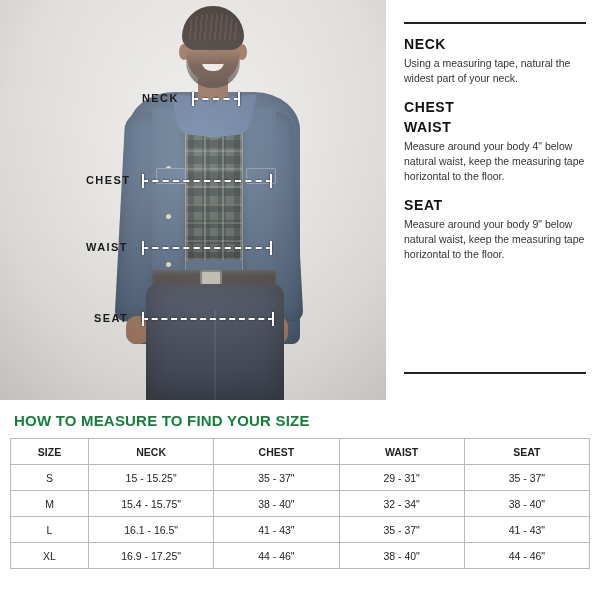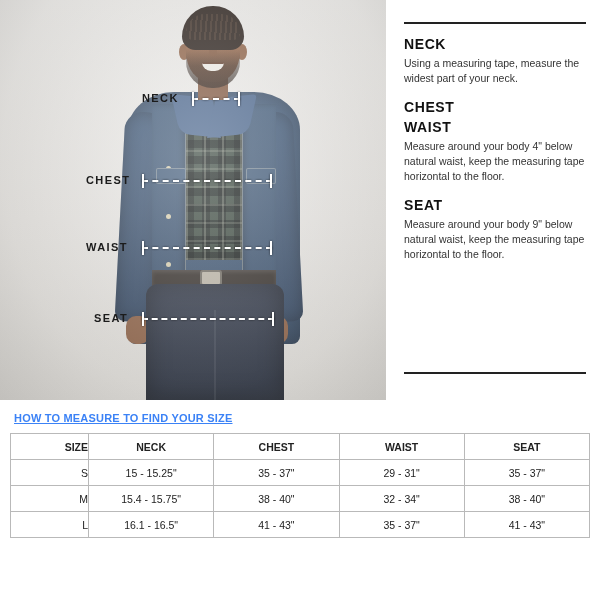--- a/index.html
+++ b/index.html
@@ -225,41 +225,40 @@
 
   
   .bottom {
     position: absolute;
     left: 0; top: 400px;
     width: 600px; height: 200px;
     background: #ffffff;
     padding: 0 10px;
   }
   .how-title {
-    font-size: 11px;
+    font-size: 15px;
     font-weight: bold;
-    color: #3b82f6;
+    color: #15803d;
     padding: 12px 0 9px 4px;
     letter-spacing: .2px;
-    text-decoration: underline;
   }
   table {
     width: 580px;
     border-collapse: collapse;
     table-layout: fixed;
   }
   th, td {
     border: 1px solid #b9b9b9;
     text-align: center;
     font-size: 10.5px;
     color: #222;
     height: 26px;
   }
   th { font-weight: bold; font-size: 10.5px; }
-  td:first-child, th:first-child { width: 78px; text-align: right; }
+  td:first-child, th:first-child { width: 78px; }
 </style>
 </head>
 <body>
 
 <div id="page">
 
   <div class="top">
 
     <div class="figure-pane">
       <div class="wall"></div>
@@ -322,21 +321,21 @@
       <div class="m-line" style="left:142px; top:318px; width:132px;"></div>
       <div class="m-cap" style="left:142px; top:312px;"></div>
       <div class="m-cap" style="left:272px; top:312px;"></div>
     </div>
 
     <div class="text-pane">
       <div class="rule-top"></div>
 
       <div>
         <div class="sec-title">NECK</div>
-        <div class="sec-body">Using a measuring tape, measure the widest part of your neck.</div>
+        <div class="sec-body">Using a measuring tape, natural the widest part of your neck.</div>
       </div>
 
       <div>
         <div class="sec-title">CHEST</div>
       </div>
 
       <div>
         <div class="sec-title">WAIST</div>
         <div class="sec-body">Measure around your body 4" below natural waist, keep the measuring tape horizontal to the floor.</div>
       </div>
@@ -377,17 +376,24 @@
           <td>32 - 34"</td>
           <td>38 - 40"</td>
         </tr>
         <tr>
           <td>L</td>
           <td>16.1 - 16.5"</td>
           <td>41 - 43"</td>
           <td>35 - 37"</td>
           <td>41 - 43"</td>
         </tr>
+        <tr>
+          <td>XL</td>
+          <td>16.9 - 17.25"</td>
+          <td>44 - 46"</td>
+          <td>38 - 40"</td>
+          <td>44 - 46"</td>
+        </tr>
       </tbody>
     </table>
   </div>
 
 </div>
 
 </body></html>

